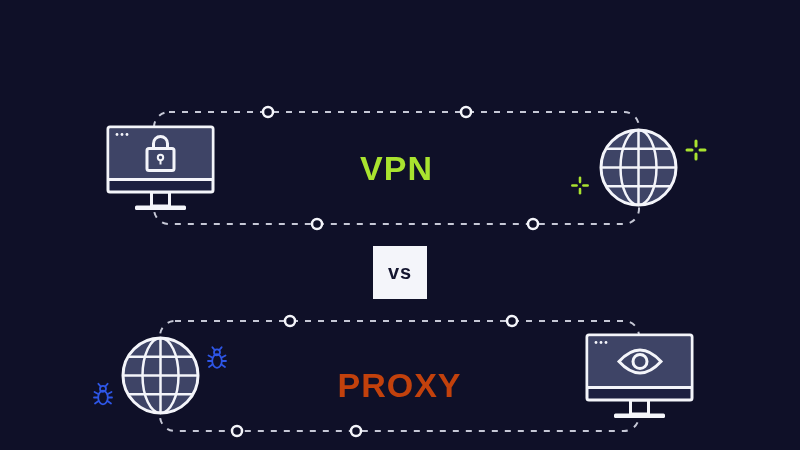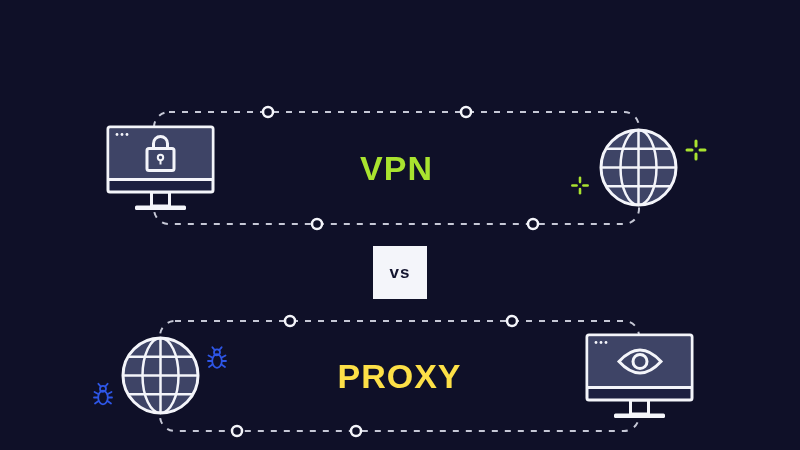--- a/index.html
+++ b/index.html
@@ -6,25 +6,25 @@
   .canvas{
     position:relative;width:800px;height:450px;background:#0f1028;
     overflow:hidden;font-family:"Liberation Sans",sans-serif;margin-top:44px;
   }
   .scene{position:absolute;left:0;top:0;}
   .section-label{
     position:absolute;display:flex;align-items:center;justify-content:center;
     font-weight:700;font-size:34px;letter-spacing:1px;user-select:none;
   }
   .label-vpn{left:154px;top:68px;width:485px;height:112px;color:#a9e32f;}
-  .label-proxy{left:160px;top:277px;width:479px;height:110px;color:#fde047;}
+  .label-proxy{left:160px;top:286px;width:479px;height:110px;color:#c2410c;}
   .vs-badge{
     position:absolute;left:373px;top:202px;width:54px;height:53px;
     background:#f4f5fa;display:flex;align-items:center;justify-content:center;
-    color:#14152f;font-weight:700;font-size:17px;letter-spacing:1px;
+    color:#14152f;font-weight:700;font-size:20px;letter-spacing:1px;
   }
 </style>
 </head>
 <body>
 
 <div class="canvas">
 
   <svg class="scene" width="800" height="450" viewBox="0 0 800 450">
 
     <rect x="154" y="68" width="485" height="112" rx="15" fill="none" stroke="#c6c8d6" stroke-width="2" stroke-dasharray="6 7"></rect>

